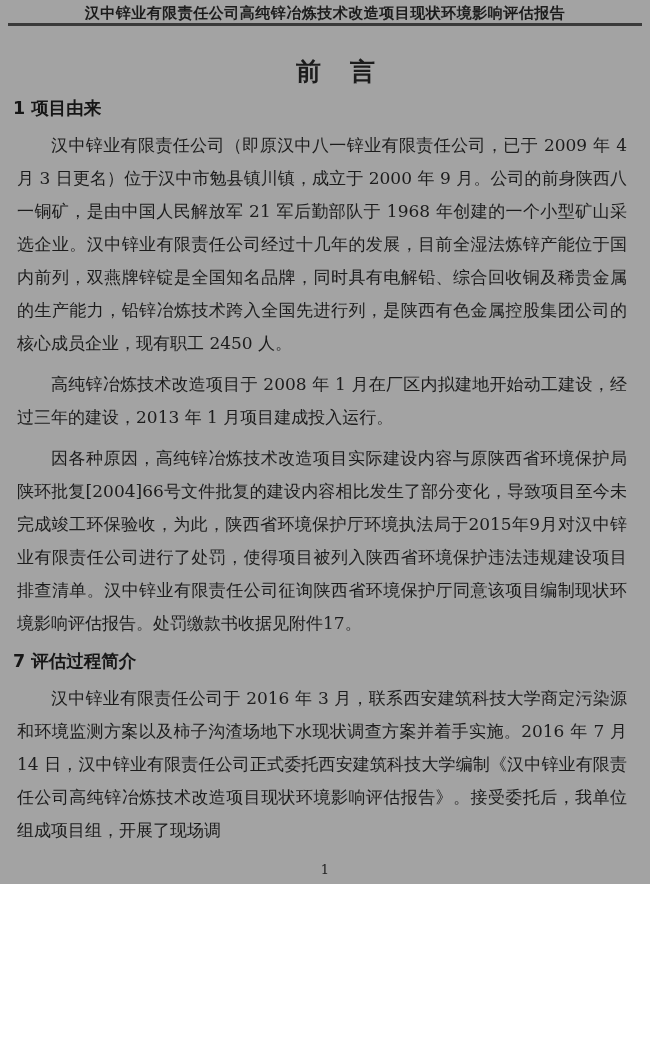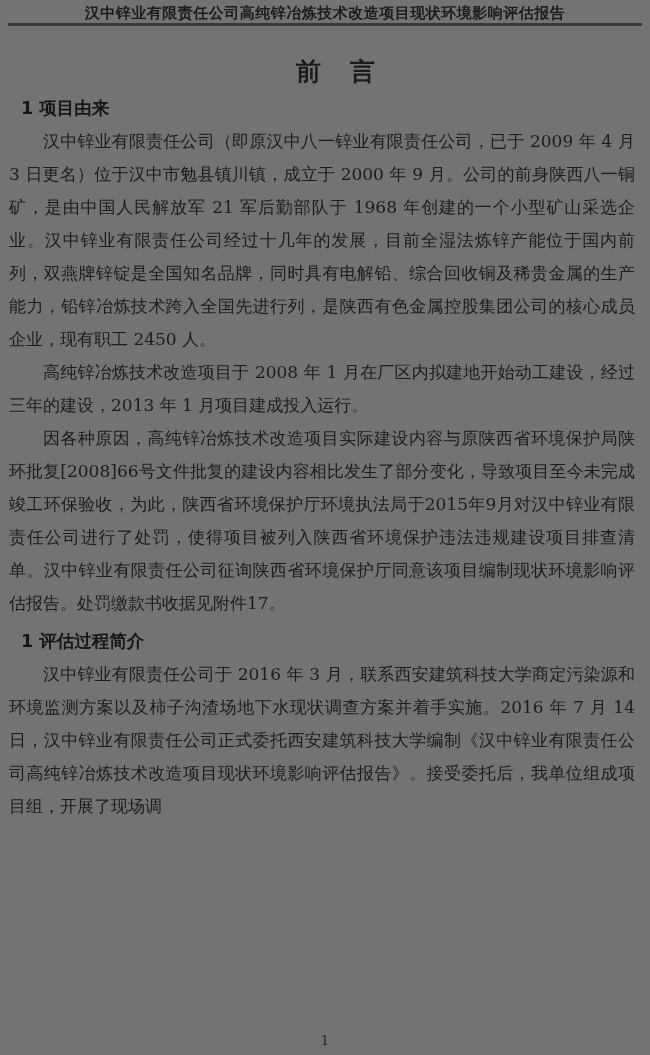--- a/index.html
+++ b/index.html
@@ -3,23 +3,23 @@
 <meta charset="utf-8">
 <style>
   html, body {
     margin: 0;
     padding: 0;
     background: #ffffff;
   }
   .page {
     position: relative;
     width: 650px;
-    height: 1055px;
+    height: 884px;
     margin: 0 auto;
-    background: #737373;
+    background: #a3a3a3;
     color: #1c1c1c;
     font-family: "DejaVu Serif", "Liberation Serif", serif;
     overflow: hidden;
     box-sizing: border-box;
   }
   .running-header {
     margin: 0 8px;
     padding: 4px 0 1px 0;
     border-bottom: 3px solid #3a3a3a;
     text-align: center;
@@ -31,30 +31,30 @@
   .doc-title {
     margin: 31px 0 0 0;
     text-align: center;
     font-size: 25px;
     line-height: 30px;
     font-weight: bold;
     letter-spacing: 2px;
     padding-left: 23px;
   }
   .section-heading {
-    margin: 8px 0 4px 12px;
+    margin: 8px 0 4px 4px;
     padding: 0 14px 0 9px;
     font-size: 17.5px;
     line-height: 26px;
     font-weight: bold;
     font-family: "DejaVu Sans", "Liberation Sans", sans-serif;
     color: #161616;
   }
   .body-para {
-    margin: 0;
+    margin: 8px;
     padding: 0 15px 0 9px;
     font-size: 17px;
     line-height: 33px;
     text-align: justify;
     text-indent: 2em;
     word-break: break-all;
   }
   .page-footer {
     position: absolute;
     left: 0;
@@ -74,25 +74,25 @@
   <header class="running-header">
     <span>汉中锌业有限责任公司高纯锌冶炼技术改造项目现状环境影响评估报告</span>
   </header>
 
   <h1 class="doc-title">前　言</h1>
 
   <section>
     <h2 class="section-heading">1 项目由来</h2>
     <p class="body-para">汉中锌业有限责任公司（即原汉中八一锌业有限责任公司，已于 2009 年 4 月 3 日更名）位于汉中市勉县镇川镇，成立于 2000 年 9 月。公司的前身陕西八一铜矿，是由中国人民解放军 21 军后勤部队于 1968 年创建的一个小型矿山采选企业。汉中锌业有限责任公司经过十几年的发展，目前全湿法炼锌产能位于国内前列，双燕牌锌锭是全国知名品牌，同时具有电解铅、综合回收铜及稀贵金属的生产能力，铅锌冶炼技术跨入全国先进行列，是陕西有色金属控股集团公司的核心成员企业，现有职工 2450 人。</p>
     <p class="body-para">高纯锌冶炼技术改造项目于 2008 年 1 月在厂区内拟建地开始动工建设，经过三年的建设，2013 年 1 月项目建成投入运行。</p>
-    <p class="body-para">因各种原因，高纯锌冶炼技术改造项目实际建设内容与原陕西省环境保护局陕环批复[2008]66号文件批复的建设内容相比发生了部分变化，导致项目至今未完成竣工环保验收，为此，陕西省环境保护厅环境执法局于2015年9月对汉中锌业有限责任公司进行了处罚，使得项目被列入陕西省环境保护违法违规建设项目排查清单。汉中锌业有限责任公司征询陕西省环境保护厅同意该项目编制现状环境影响评估报告。处罚缴款书收据见附件17。</p>
+    <p class="body-para">因各种原因，高纯锌冶炼技术改造项目实际建设内容与原陕西省环境保护局陕环批复[2004]66号文件批复的建设内容相比发生了部分变化，导致项目至今未完成竣工环保验收，为此，陕西省环境保护厅环境执法局于2015年9月对汉中锌业有限责任公司进行了处罚，使得项目被列入陕西省环境保护违法违规建设项目排查清单。汉中锌业有限责任公司征询陕西省环境保护厅同意该项目编制现状环境影响评估报告。处罚缴款书收据见附件17。</p>
   </section>
 
   <section>
-    <h2 class="section-heading">1 评估过程简介</h2>
+    <h2 class="section-heading">7 评估过程简介</h2>
     <p class="body-para">汉中锌业有限责任公司于 2016 年 3 月，联系西安建筑科技大学商定污染源和环境监测方案以及柿子沟渣场地下水现状调查方案并着手实施。2016 年 7 月 14 日，汉中锌业有限责任公司正式委托西安建筑科技大学编制《汉中锌业有限责任公司高纯锌冶炼技术改造项目现状环境影响评估报告》。接受委托后，我单位组成项目组，开展了现场调</p>
   </section>
 
   <footer class="page-footer">
     <span>1</span>
   </footer>
 
 </div>
 
 </body></html>

